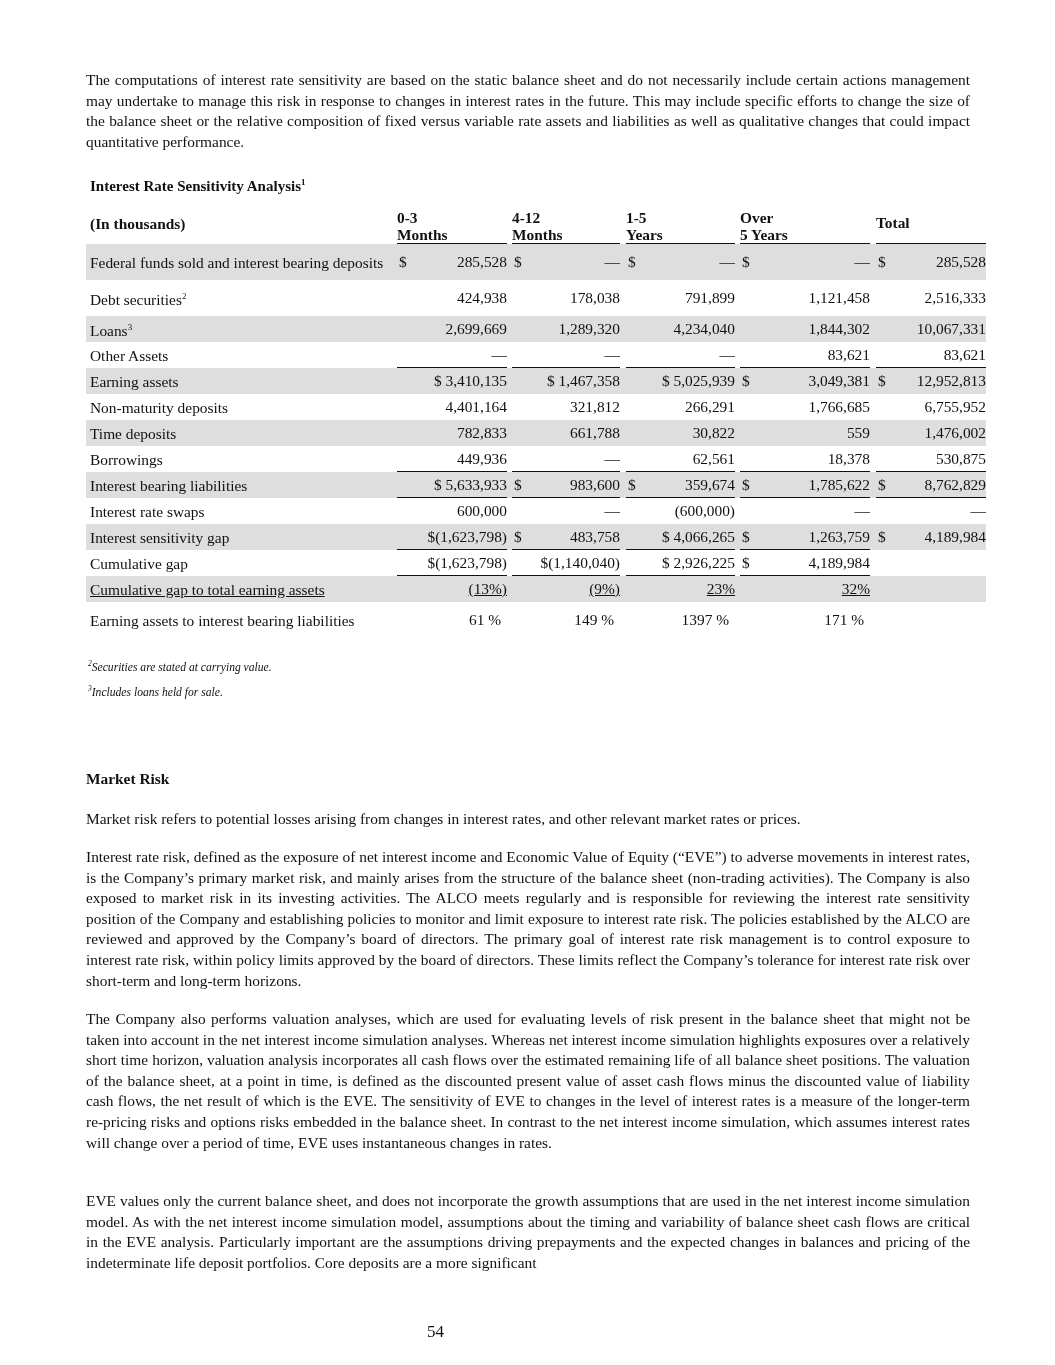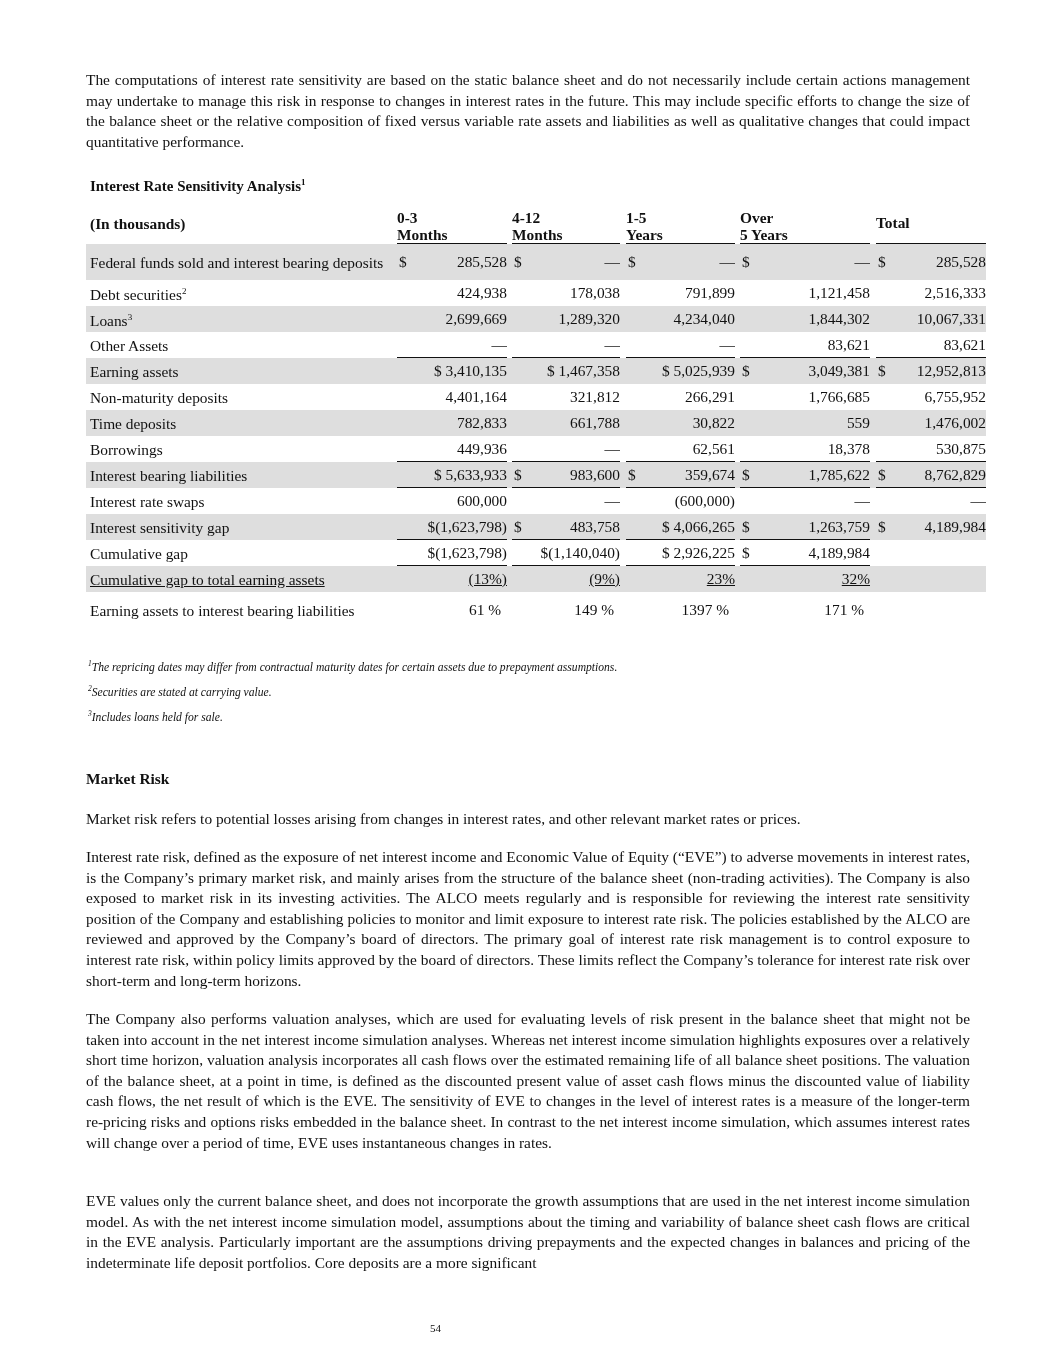--- a/index.html
+++ b/index.html
@@ -34,21 +34,21 @@
   .datehdr { font-weight: bold; text-align: center; border-bottom: 1.5px solid #111; height: 22px; }
   sup.fn { font-size: 9px; vertical-align: 6px; }
   .footnotes { position: absolute; left: 88px; top: 659px; font-style: italic; font-size: 11.6px; }
   .footnotes div { height: 25px; }
   .footnotes sup { font-size: 7.5px; vertical-align: 5px; }
   .h-market { position: absolute; left: 86px; top: 770px; font-weight: bold; font-size: 15.4px; }
   .p1 { position: absolute; left: 86px; top: 809px; width: 884px; }
   .p2 { position: absolute; left: 86px; top: 847px; width: 884px; }
   .p3 { position: absolute; left: 86px; top: 1009px; width: 884px; }
   .p4 { position: absolute; left: 86px; top: 1191px; width: 884px; }
-  .pagenum { position: absolute; left: 0; width: 871px; top: 1322px; text-align: center; font-size: 11px; }
+  .pagenum { position: absolute; left: 0; width: 871px; top: 1322px; text-align: center; font-size: 17px; }
 </style>
 </head>
 <body>
 
 <p class="body intro">The computations of interest rate sensitivity are based on the static balance sheet and do not necessarily include certain actions management may undertake to manage this risk in response to changes in interest rates in the future. This may include specific efforts to change the size of the balance sheet or the relative composition of fixed versus variable rate assets and liabilities as well as qualitative changes that could impact quantitative performance.</p>
 
 <div class="tbl-title"><span>Interest Rate Sensitivity Analysis</span><sup>1</sup></div>
 
 <table class="rs">
   <colgroup>
@@ -109,21 +109,21 @@
           </div>
         </td>
         <td></td>
         <td>
           <div class="cell">
             <span class="cur">$</span>
             <span class="v">285,528</span>
           </div>
         </td>
       </tr>
-      <tr style="height: 26px; margin-top: 40px;">
+      <tr style="height: 36px; margin-top: 40px;">
         <td class="lbl"><span>Debt securities</span><sup class="fn">2</sup></td>
         <td></td>
         <td>
           <div class="cell">
             <span class="cur"></span>
             <span class="v">424,938</span>
           </div>
         </td>
         <td></td>
         <td>
@@ -607,21 +607,20 @@
           <div class="cell">
             <span class="cur"></span>
             <span class="v"></span>
           </div>
         </td>
       </tr>
     </tbody>
 </table>
 
 <div class="footnotes">
-  <div><sup>1</sup><span>The repricing dates may differ from contractual maturity dates for certain assets due to prepayment assumptions.</span></div>
   <div><sup>2</sup><span>Securities are stated at carrying value.</span></div>
   <div><sup>3</sup><span>Includes loans held for sale.</span></div>
 </div>
 
 <div class="h-market">Market Risk</div>
 <p class="body p1">Market risk refers to potential losses arising from changes in interest rates, and other relevant market rates or prices.</p>
 <p class="body p2">Interest rate risk, defined as the exposure of net interest income and Economic Value of Equity (“EVE”) to adverse movements in interest rates, is the Company’s primary market risk, and mainly arises from the structure of the balance sheet (non-trading activities). The Company is also exposed to market risk in its investing activities. The ALCO meets regularly and is responsible for reviewing the interest rate sensitivity position of the Company and establishing policies to monitor and limit exposure to interest rate risk. The policies established by the ALCO are reviewed and approved by the Company’s board of directors. The primary goal of interest rate risk management is to control exposure to interest rate risk, within policy limits approved by the board of directors. These limits reflect the Company’s tolerance for interest rate risk over short-term and long-term horizons.</p>
 <p class="body p3">The Company also performs valuation analyses, which are used for evaluating levels of risk present in the balance sheet that might not be taken into account in the net interest income simulation analyses. Whereas net interest income simulation highlights exposures over a relatively short time horizon, valuation analysis incorporates all cash flows over the estimated remaining life of all balance sheet positions. The valuation of the balance sheet, at a point in time, is defined as the discounted present value of asset cash flows minus the discounted value of liability cash flows, the net result of which is the EVE. The sensitivity of EVE to changes in the level of interest rates is a measure of the longer-term re-pricing risks and options risks embedded in the balance sheet. In contrast to the net interest income simulation, which assumes interest rates will change over a period of time, EVE uses instantaneous changes in rates.</p>
 <p class="body p4">EVE values only the current balance sheet, and does not incorporate the growth assumptions that are used in the net interest income simulation model. As with the net interest income simulation model, assumptions about the timing and variability of balance sheet cash flows are critical in the EVE analysis. Particularly important are the assumptions driving prepayments and the expected changes in balances and pricing of the indeterminate life deposit portfolios. Core deposits are a more significant</p>
 

